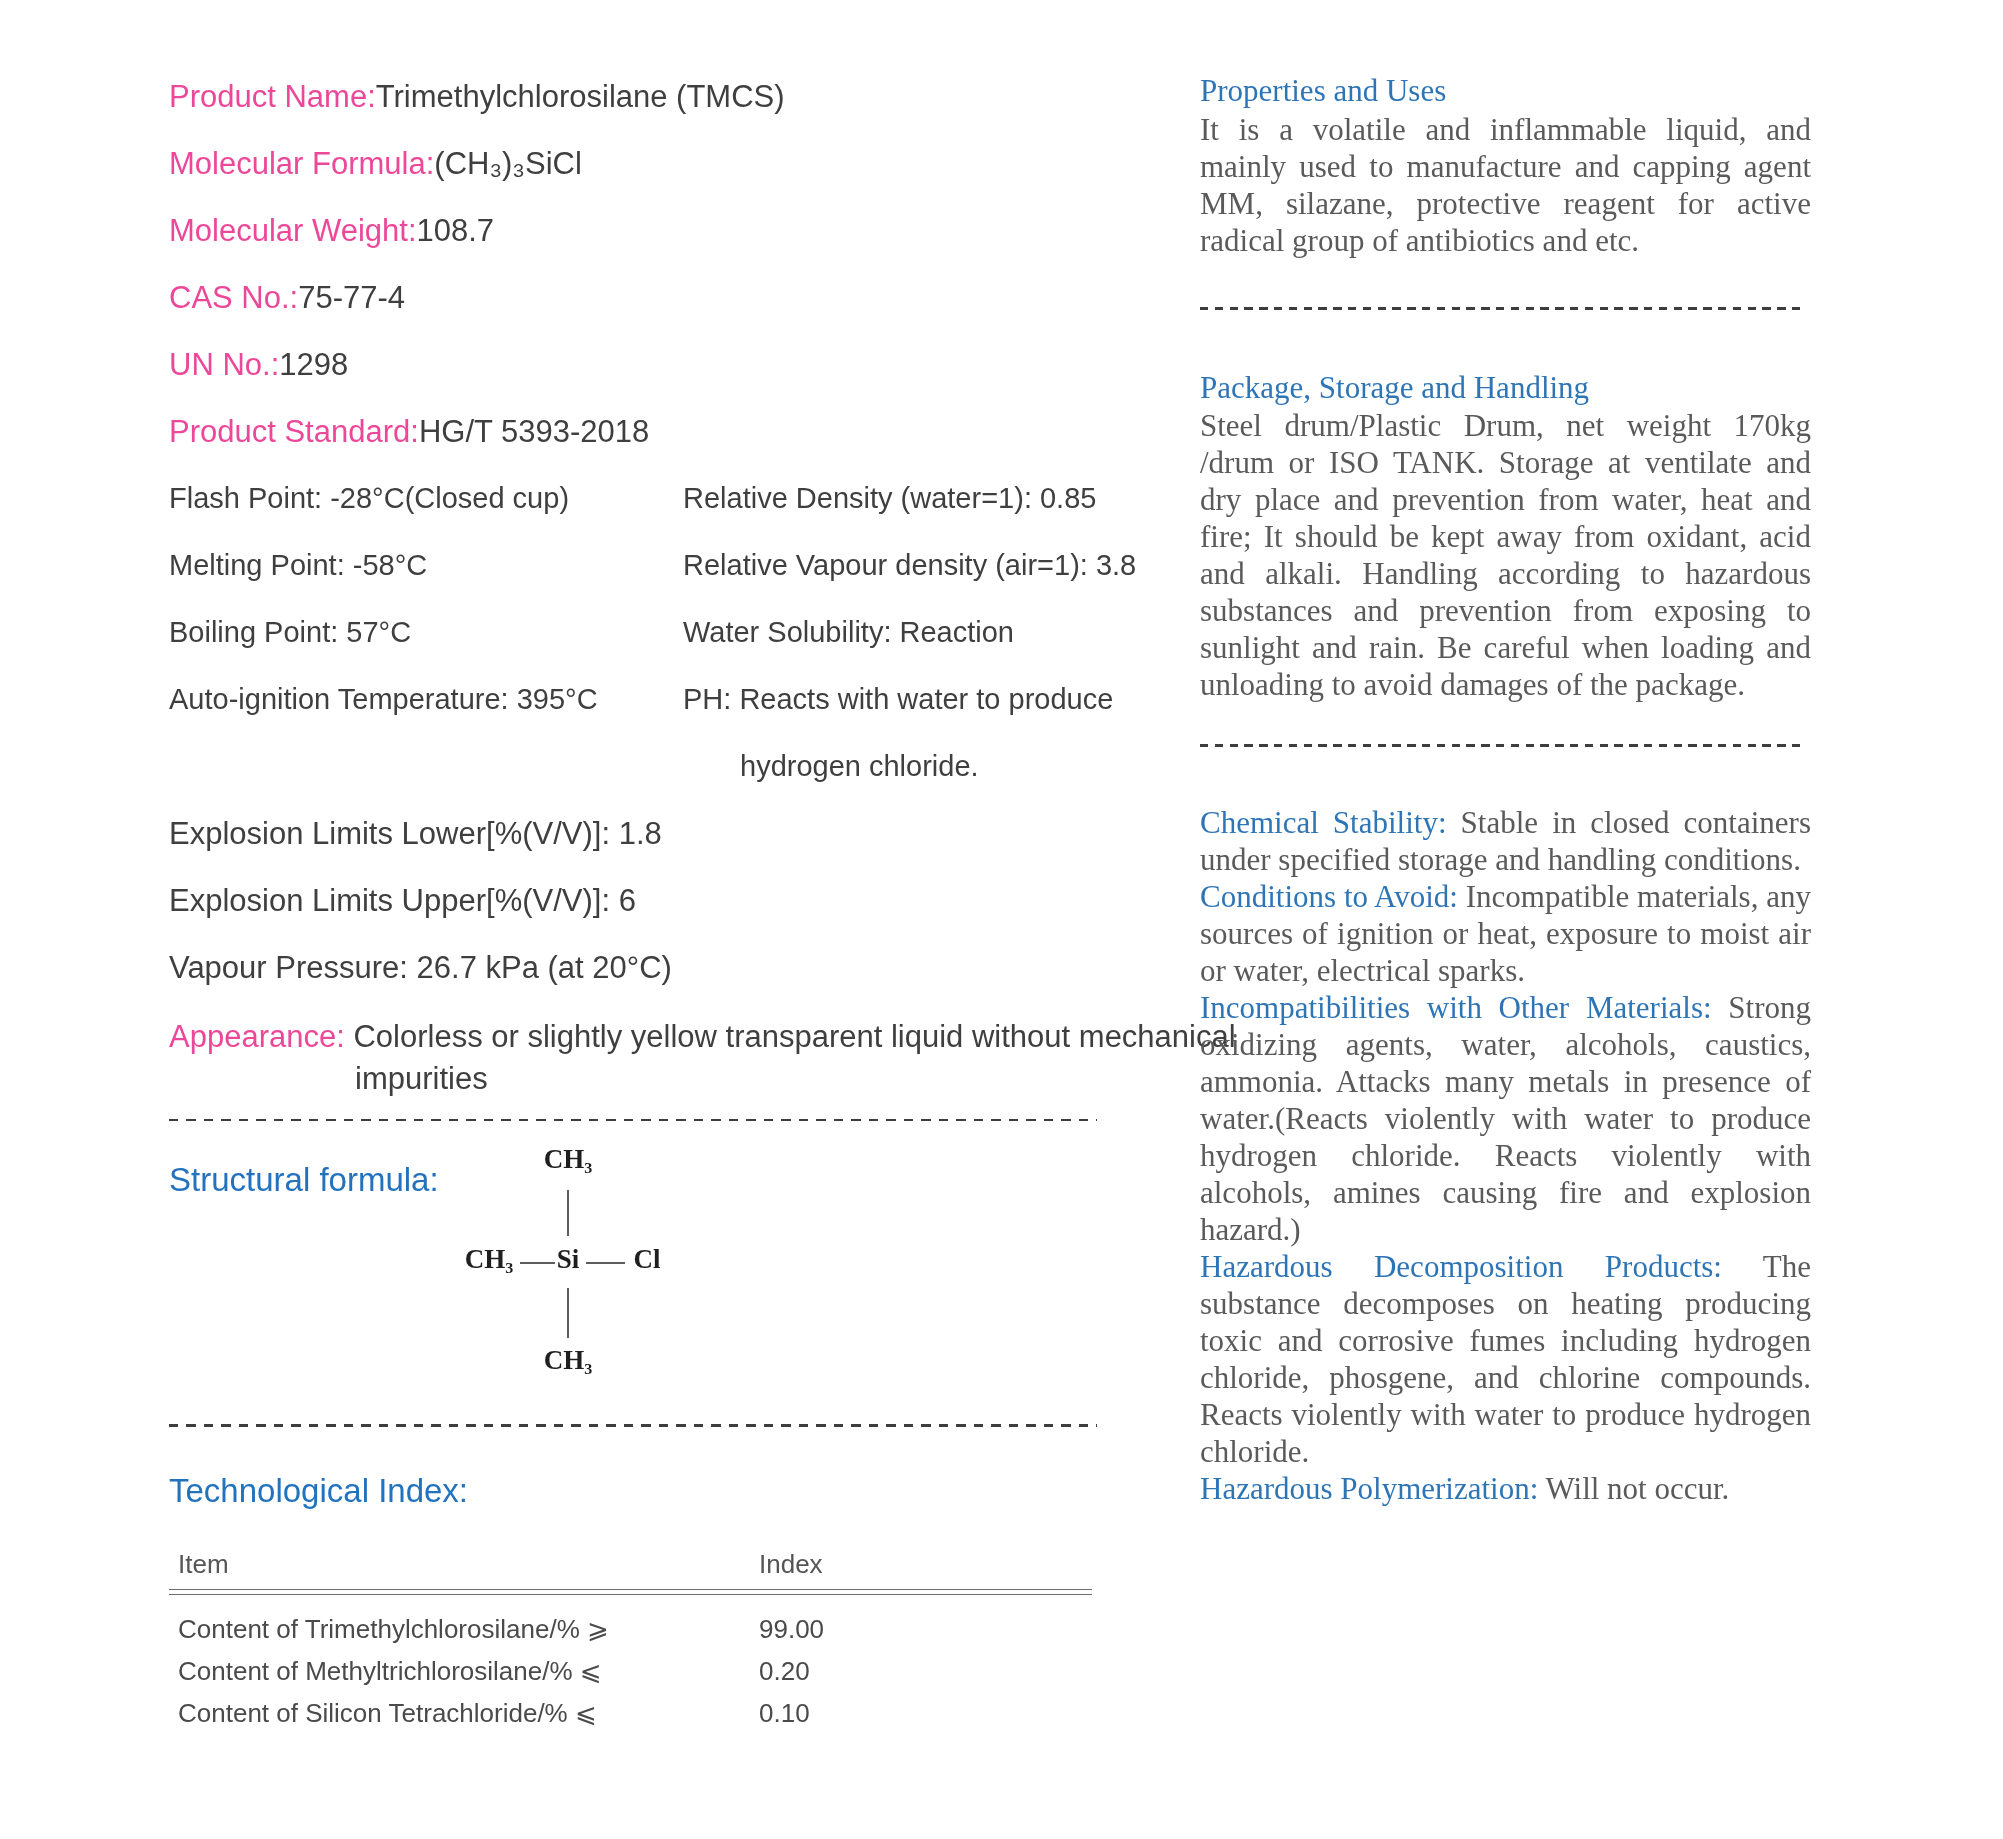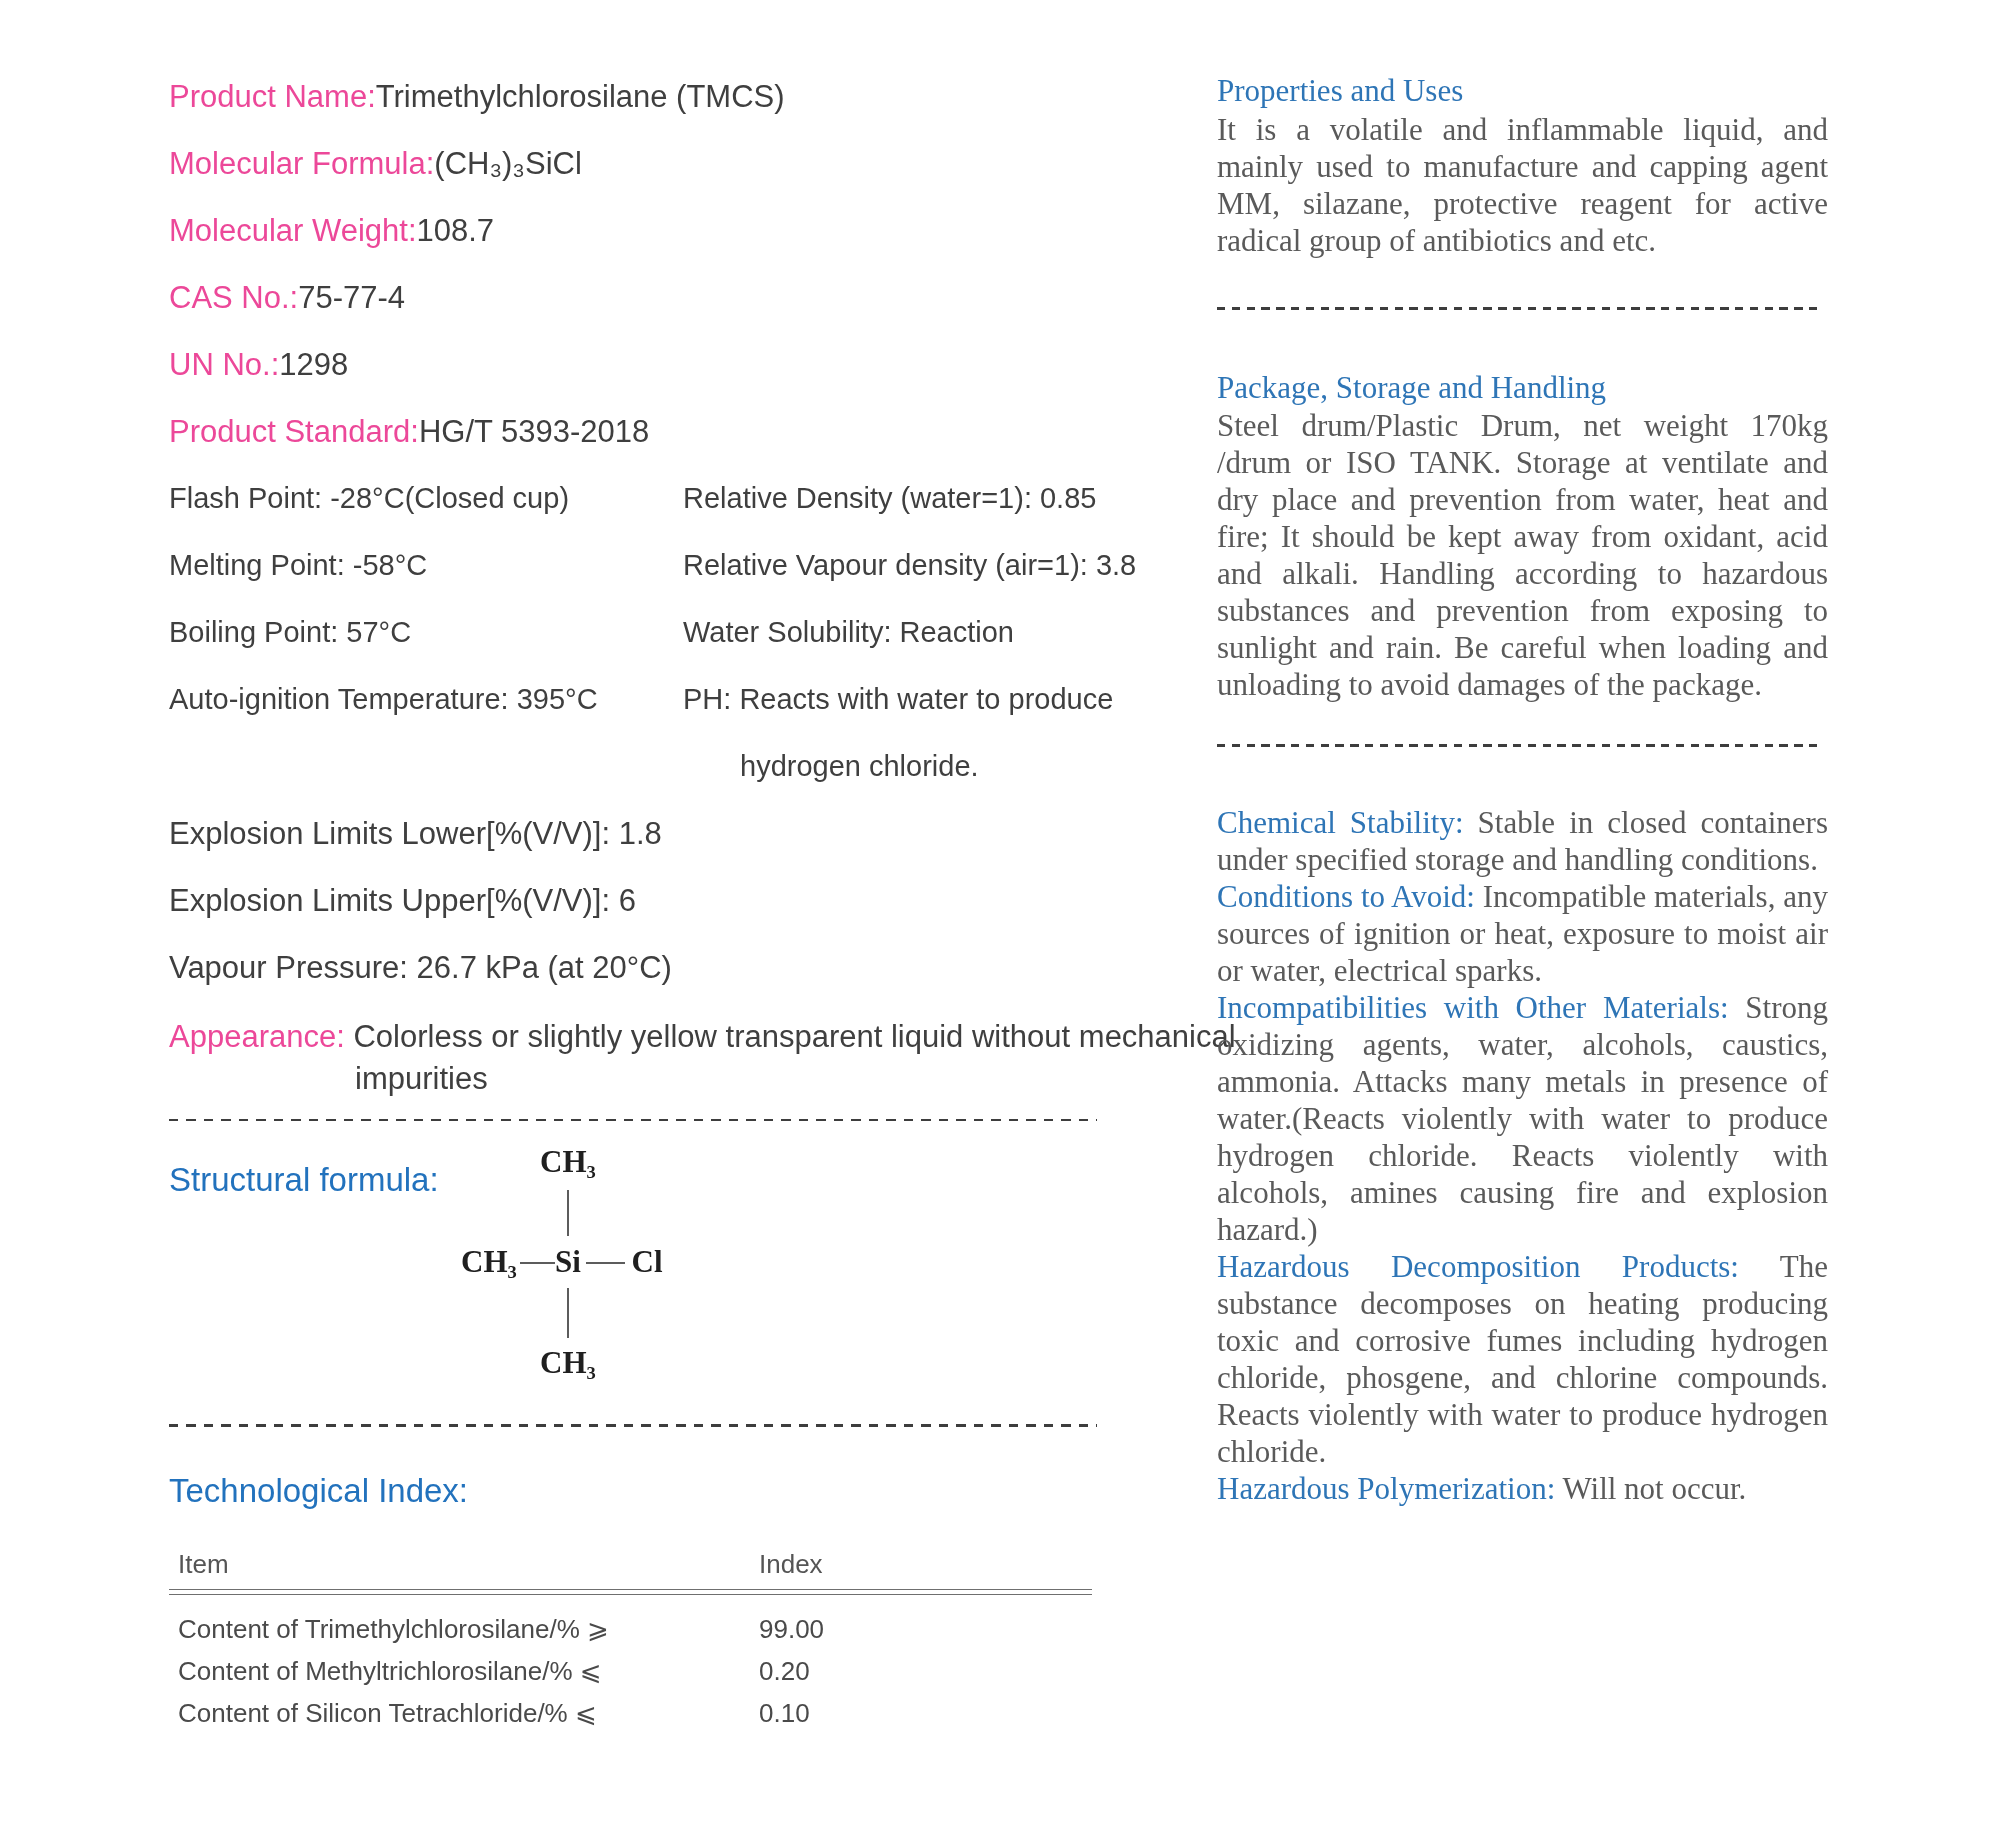--- a/index.html
+++ b/index.html
@@ -22,21 +22,21 @@
   .cell-r.cont { padding-left:57px; }
 
   .appearance { padding-left:186px; text-indent:-186px; width:909px; margin-bottom:0; line-height:42px; }
 
   .dashed { height:2.8px; width:928px; margin-top:18.5px;
     background:repeating-linear-gradient(90deg,#3d3d3d 0 9.2px,transparent 9.2px 17.5px); }
 
   .structure-block { position:relative; height:245px; margin-top:39px; }
   .structure-heading { position:absolute; left:0; top:0; font-size:33px; line-height:39px; color:#2272bd; }
   .structure { position:absolute; left:297px; top:-16.6px; width:268px; height:277px;
-    font-family:"Liberation Serif","DejaVu Serif",serif; font-weight:bold; font-size:31px; color:#1f1f1f; }
+    font-family:"Liberation Serif","DejaVu Serif",serif; font-weight:bold; font-size:27px; color:#1f1f1f; }
   .atom { position:absolute; transform:translateX(-50%); white-space:nowrap; }
   .atom.a-top    { left:102px; top:0; }
   .atom.a-left   { left:23px;  top:100px; }
   .atom.a-si     { left:102px; top:100px; }
   .atom.a-right  { left:181px; top:100px; }
   .atom.a-bottom { left:102px; top:201px; }
   .bond { position:absolute; background:#5c5c5c; }
   .bond.v1 { left:101px; top:46px;  width:1.8px;  height:46px; }
   .bond.v2 { left:101px; top:144px; width:1.8px;  height:50px; }
   .bond.h1 { left:54px;  top:118px; width:35px; height:1.8px; }
@@ -46,21 +46,21 @@
   .tech-table { margin-top:37px; width:923px; }
   .t-row { display:flex; font-size:26px; line-height:42px; color:#4a4a4a;margin-left:9px; }
   .t-head { color:#555555; line-height:35px; }
   .t-item { width:581px; flex:none; }
   .t-index { width:258px; flex:none; }
   .double-rule { height:3.7px; margin-top:7.4px; border-top:1.8px solid #6f6f6f; border-bottom:1.8px solid #6f6f6f; }
   .t-body { margin-top:13px; }
 
   
   .col-right { position:absolute; left:1200px; top:72px; width:611px;
-    font-family:"Liberation Serif","DejaVu Serif",serif; font-size:31px; line-height:37px; color:#5a5a5a;margin-left:17px; }
+    font-family:"Liberation Serif","DejaVu Serif",serif; font-size:31px; line-height:37px; color:#5a5a5a; }
   .r-heading { margin:0; font-size:31px; font-weight:normal; color:#2e75b6; }
   .r-para { margin:1.8px 0 0 0; text-align:justify; }
   .r-dashed { height:2.8px; width:605px; margin-top:48px;
     background:repeating-linear-gradient(90deg,#3d3d3d 0 8.3px,transparent 8.3px 14.8px); }
   .mt-sec { margin-top:59px; }
   .r-dashed.second { margin-top:41px; }
   .stab-block { margin-top:57px; }
   .stab { margin:0; text-align:justify; }
   .slbl { color:#2e75b6; }
 </style>

